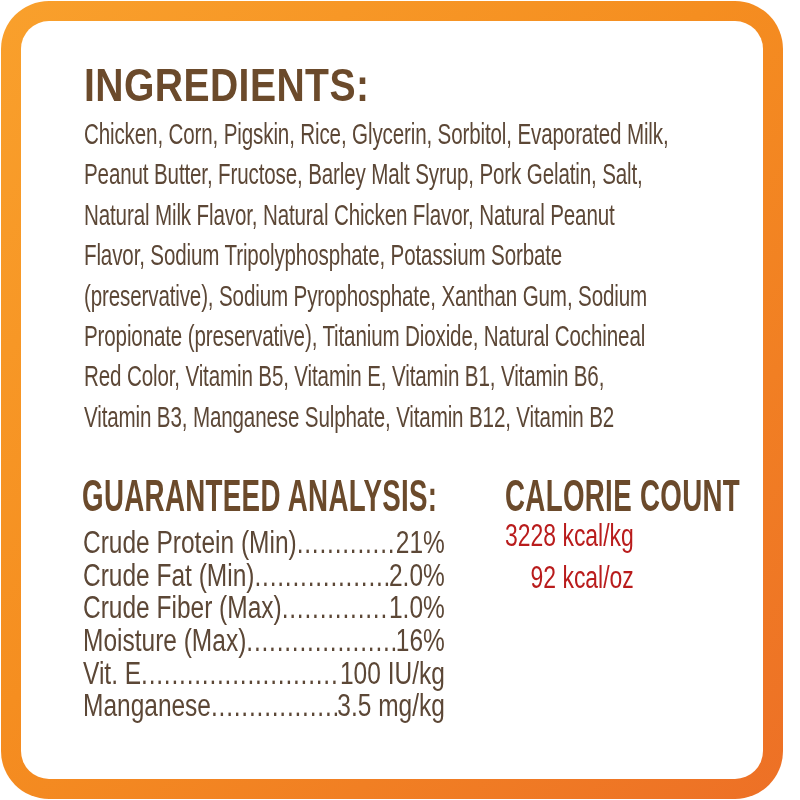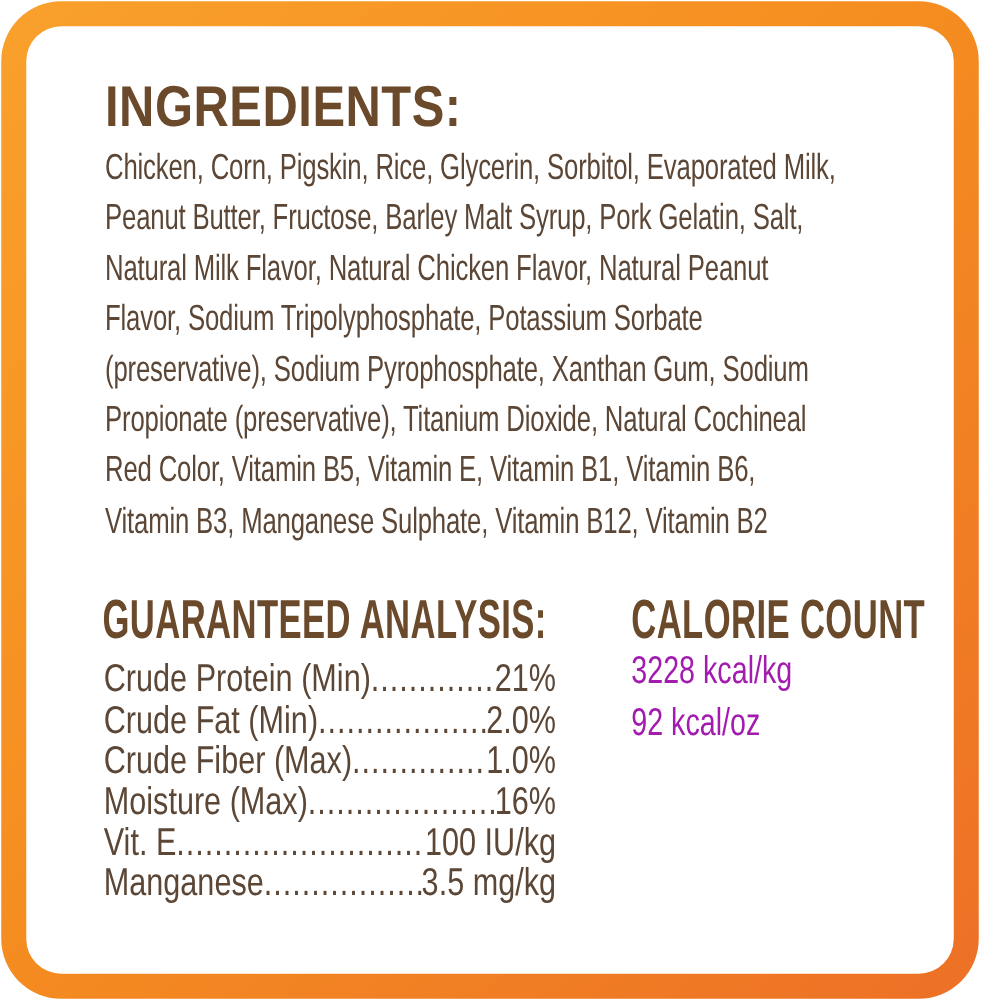--- a/index.html
+++ b/index.html
@@ -76,21 +76,21 @@
     white-space: nowrap;
     min-width: 10px;
   }
   .ga-leader::after {
     content: "........................................................................";
     letter-spacing: 1px;
   }
   .ga-value { flex: 0 0 auto; }
 
   
-  .cc-values { position: absolute; left: 505px; top: 515px; color: #a21caf; }
+  .cc-values { position: absolute; left: 505px; top: 515px; color: #b91c1c; text-align: right; }
   .cc-line {
     height: 42px;
     line-height: 42px;
     font-size: 31px;
     white-space: nowrap;
     transform: scaleX(0.74);
     transform-origin: 0 0;
   }
 </style>
 </head>

